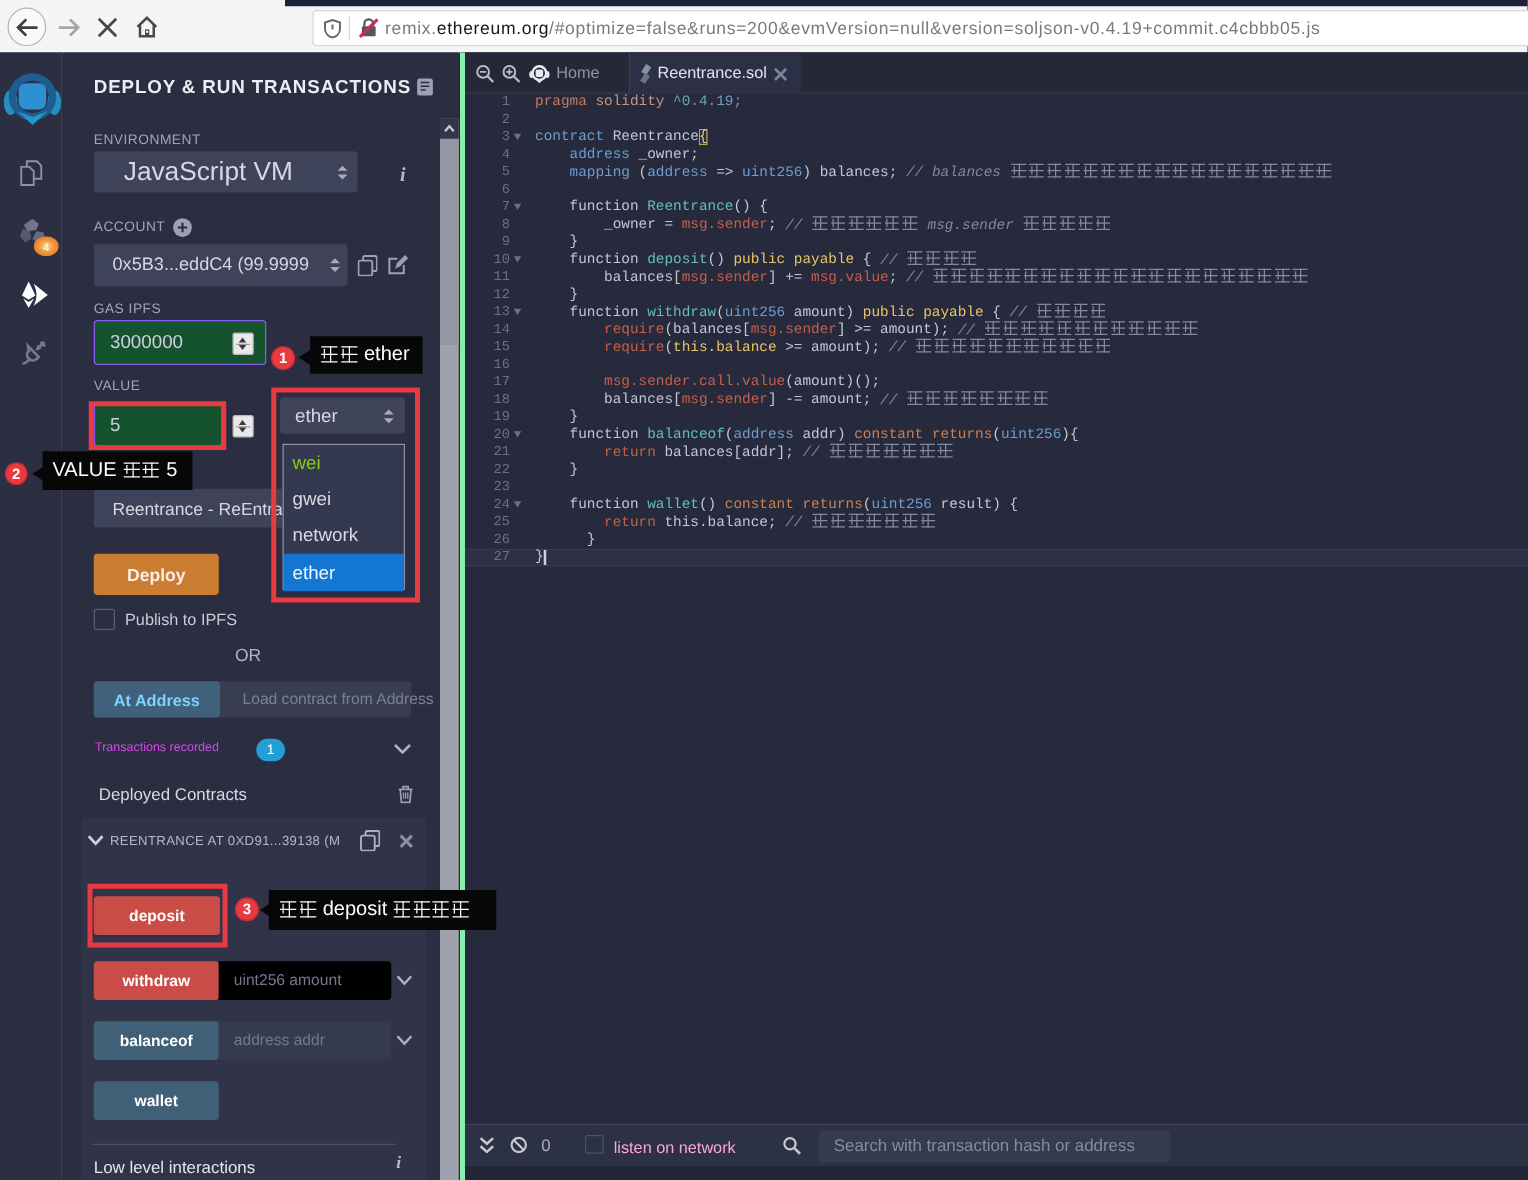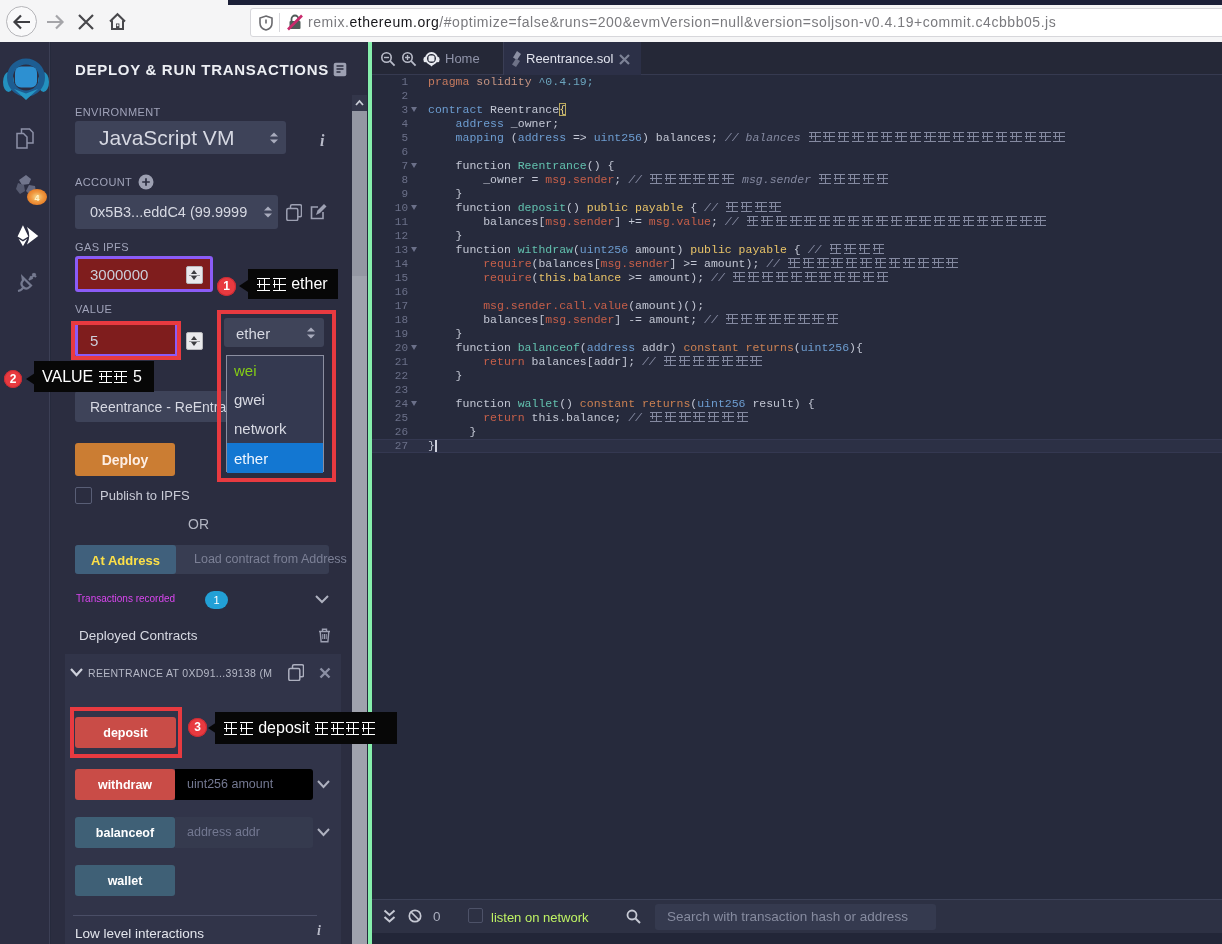--- a/index.html
+++ b/index.html
@@ -22,21 +22,21 @@
 #pscroll .thumb{position:absolute;left:0;top:69px;width:15px;height:165px;background:#9497a3}
 #editor{position:absolute;left:368px;top:42px;width:978px;height:902px;background:#262a3c;border-left:4px solid #86efac}
 
 .lab{position:absolute;font-size:11px;color:#a0a3b9;letter-spacing:.4px}
 .sel{position:absolute;background:#3e4359;border-radius:3px;color:#d6d8e2;font-size:14px}
 .sel .tx{position:absolute;left:15px;top:50%;transform:translateY(-50%);white-space:nowrap}
 .ud{position:absolute;right:8px;top:50%;transform:translateY(-50%);width:8px;height:11px}
 .ud:before,.ud:after{content:"";position:absolute;left:0;border-left:4px solid transparent;border-right:4px solid transparent}
 .ud:before{top:0;border-bottom:4.5px solid #a9acbd}
 .ud:after{bottom:0;border-top:4.5px solid #a9acbd}
-.inp{position:absolute;background:#7f1d1d;border:3px solid #8b5cf6;border-radius:3px;color:#ccced9;font-size:15px}
+.inp{position:absolute;background:#14532d;border:1px solid #8b5cf6;border-radius:3px;color:#ccced9;font-size:15px}
 .inp .tx{position:absolute;left:12px;top:50%;transform:translateY(-50%)}
 .spin{position:absolute;width:16px;height:20px;background:#e9e9ec;border:1px solid #b9b9bd;border-radius:2px}
 .spin:before,.spin:after{content:"";position:absolute;left:50%;margin-left:-3.5px;border-left:3.5px solid transparent;border-right:3.5px solid transparent}
 .spin:before{top:3px;border-bottom:4.5px solid #3c3c40}
 .spin:after{bottom:3px;border-top:4.5px solid #3c3c40}
 .spin i{position:absolute;left:2px;right:2px;top:50%;height:1px;background:#9a9a9e}
 .infoi{position:absolute;font-family:"Liberation Serif",serif;font-style:italic;font-weight:700;font-size:16px;color:#b9bbc9}
 
 .btn{position:absolute;border-radius:3px;color:#fff;text-align:center;font-size:13px}
 .btn span{position:absolute;left:0;right:0;top:50%;transform:translateY(-50%)}
@@ -221,21 +221,21 @@
 <div class="sel" style="left:75px;top:391px;width:230px;height:31px;z-index:5">
       <span class="tx">Reentrance - ReEntra</span>
     </div>
 <div class="btn" style="left:75px;top:443px;width:100px;height:33px;background:#cb7d33;z-index:5;font-weight:700;font-size:14px;color:#fdeee4">
       <span>Deploy</span>
     </div>
 <div class="abs" style="left:75px;top:487px;width:17px;height:17px;border:1px solid #595e76;border-radius:2px;z-index:5"></div>
 <div class="abs" style="left:100px;top:488px;font-size:13px;color:#c9cbd6;z-index:5">Publish to IPFS</div>
 <div class="abs" style="left:188px;top:516px;font-size:14px;color:#b2b5c2;z-index:5">OR</div>
 <div class="abs" style="left:75px;top:545px;width:254px;height:29px;background:#383d52;border-radius:3px;z-index:5"></div>
-<div class="btn" style="left:75px;top:545px;width:101px;height:29px;background:#40607c;font-size:13px;color:#fde047;font-weight:700;z-index:6">
+<div class="btn" style="left:75px;top:545px;width:101px;height:29px;background:#40607c;font-size:13px;color:#7dd3fc;font-weight:700;z-index:6">
       <span>At Address</span>
     </div>
 <div class="abs" style="left:194px;top:552px;font-size:12.5px;color:#7c8096;z-index:6">Load contract from Address</div>
 <div class="abs" style="left:76px;top:593px;font-size:10px;color:#d946ef;z-index:5">Transactions recorded</div>
 <div class="abs" style="left:205px;top:591px;width:23px;height:18px;border-radius:9px;background:#22a0d6;color:#fff;font-size:11px;text-align:center;line-height:18px;z-index:5">1</div>
 <svg class="abs" style="left:315px;top:595px;z-index:5" width="14" height="9" viewBox="0 0 14 9">
       <path d="M1 1l6 6 6-6" stroke="#aeb1bf" stroke-width="2" fill="none"></path>
     </svg>
 <div class="abs" style="left:79px;top:628px;font-size:13.5px;color:#d7d9e2;z-index:5">Deployed Contracts</div>
 <svg class="abs" style="left:318px;top:628px;z-index:5" width="13" height="15" viewBox="0 0 13 15">
@@ -365,21 +365,21 @@
  <div id="term">
   <svg class="ic" style="left:11px;top:9px" width="13" height="15" viewBox="0 0 13 15">
           <path d="M1.5 1.5L6.5 6l5-4.5M1.5 8L6.5 12.5l5-4.5" stroke="#c6c9d4" stroke-width="2" fill="none"></path>
         </svg>
   <svg class="ic" style="left:36px;top:9px" width="14" height="14" viewBox="0 0 14 14">
           <circle cx="7" cy="7" r="5.7" stroke="#c6c9d4" stroke-width="1.7" fill="none"></circle>
           <path d="M3 3l8 8" stroke="#c6c9d4" stroke-width="1.7"></path>
         </svg>
   <div class="abs" style="left:61px;top:9px;font-size:13.5px;color:#a9adbd">0</div>
   <div class="abs" style="left:96px;top:8px;width:15px;height:15px;border:1px solid #4d5268;border-radius:2px"></div>
-  <div class="abs" style="left:119px;top:10px;font-size:13px;color:#bef264">listen on network</div>
+  <div class="abs" style="left:119px;top:10px;font-size:13px;color:#f9a8d4">listen on network</div>
   <svg class="ic" style="left:254px;top:9px" width="15" height="15" viewBox="0 0 15 15">
           <circle cx="6" cy="6" r="4.5" stroke="#c6c9d4" stroke-width="1.8" fill="none"></circle>
           <path d="M9.5 9.5L14 14" stroke="#c6c9d4" stroke-width="2"></path>
         </svg>
   <div id="termsearch">
           <span style="position:absolute;left:12px;top:5px">Search with transaction hash or address</span>
         </div>
  </div>
  <div id="termbot"></div>
 </div>

